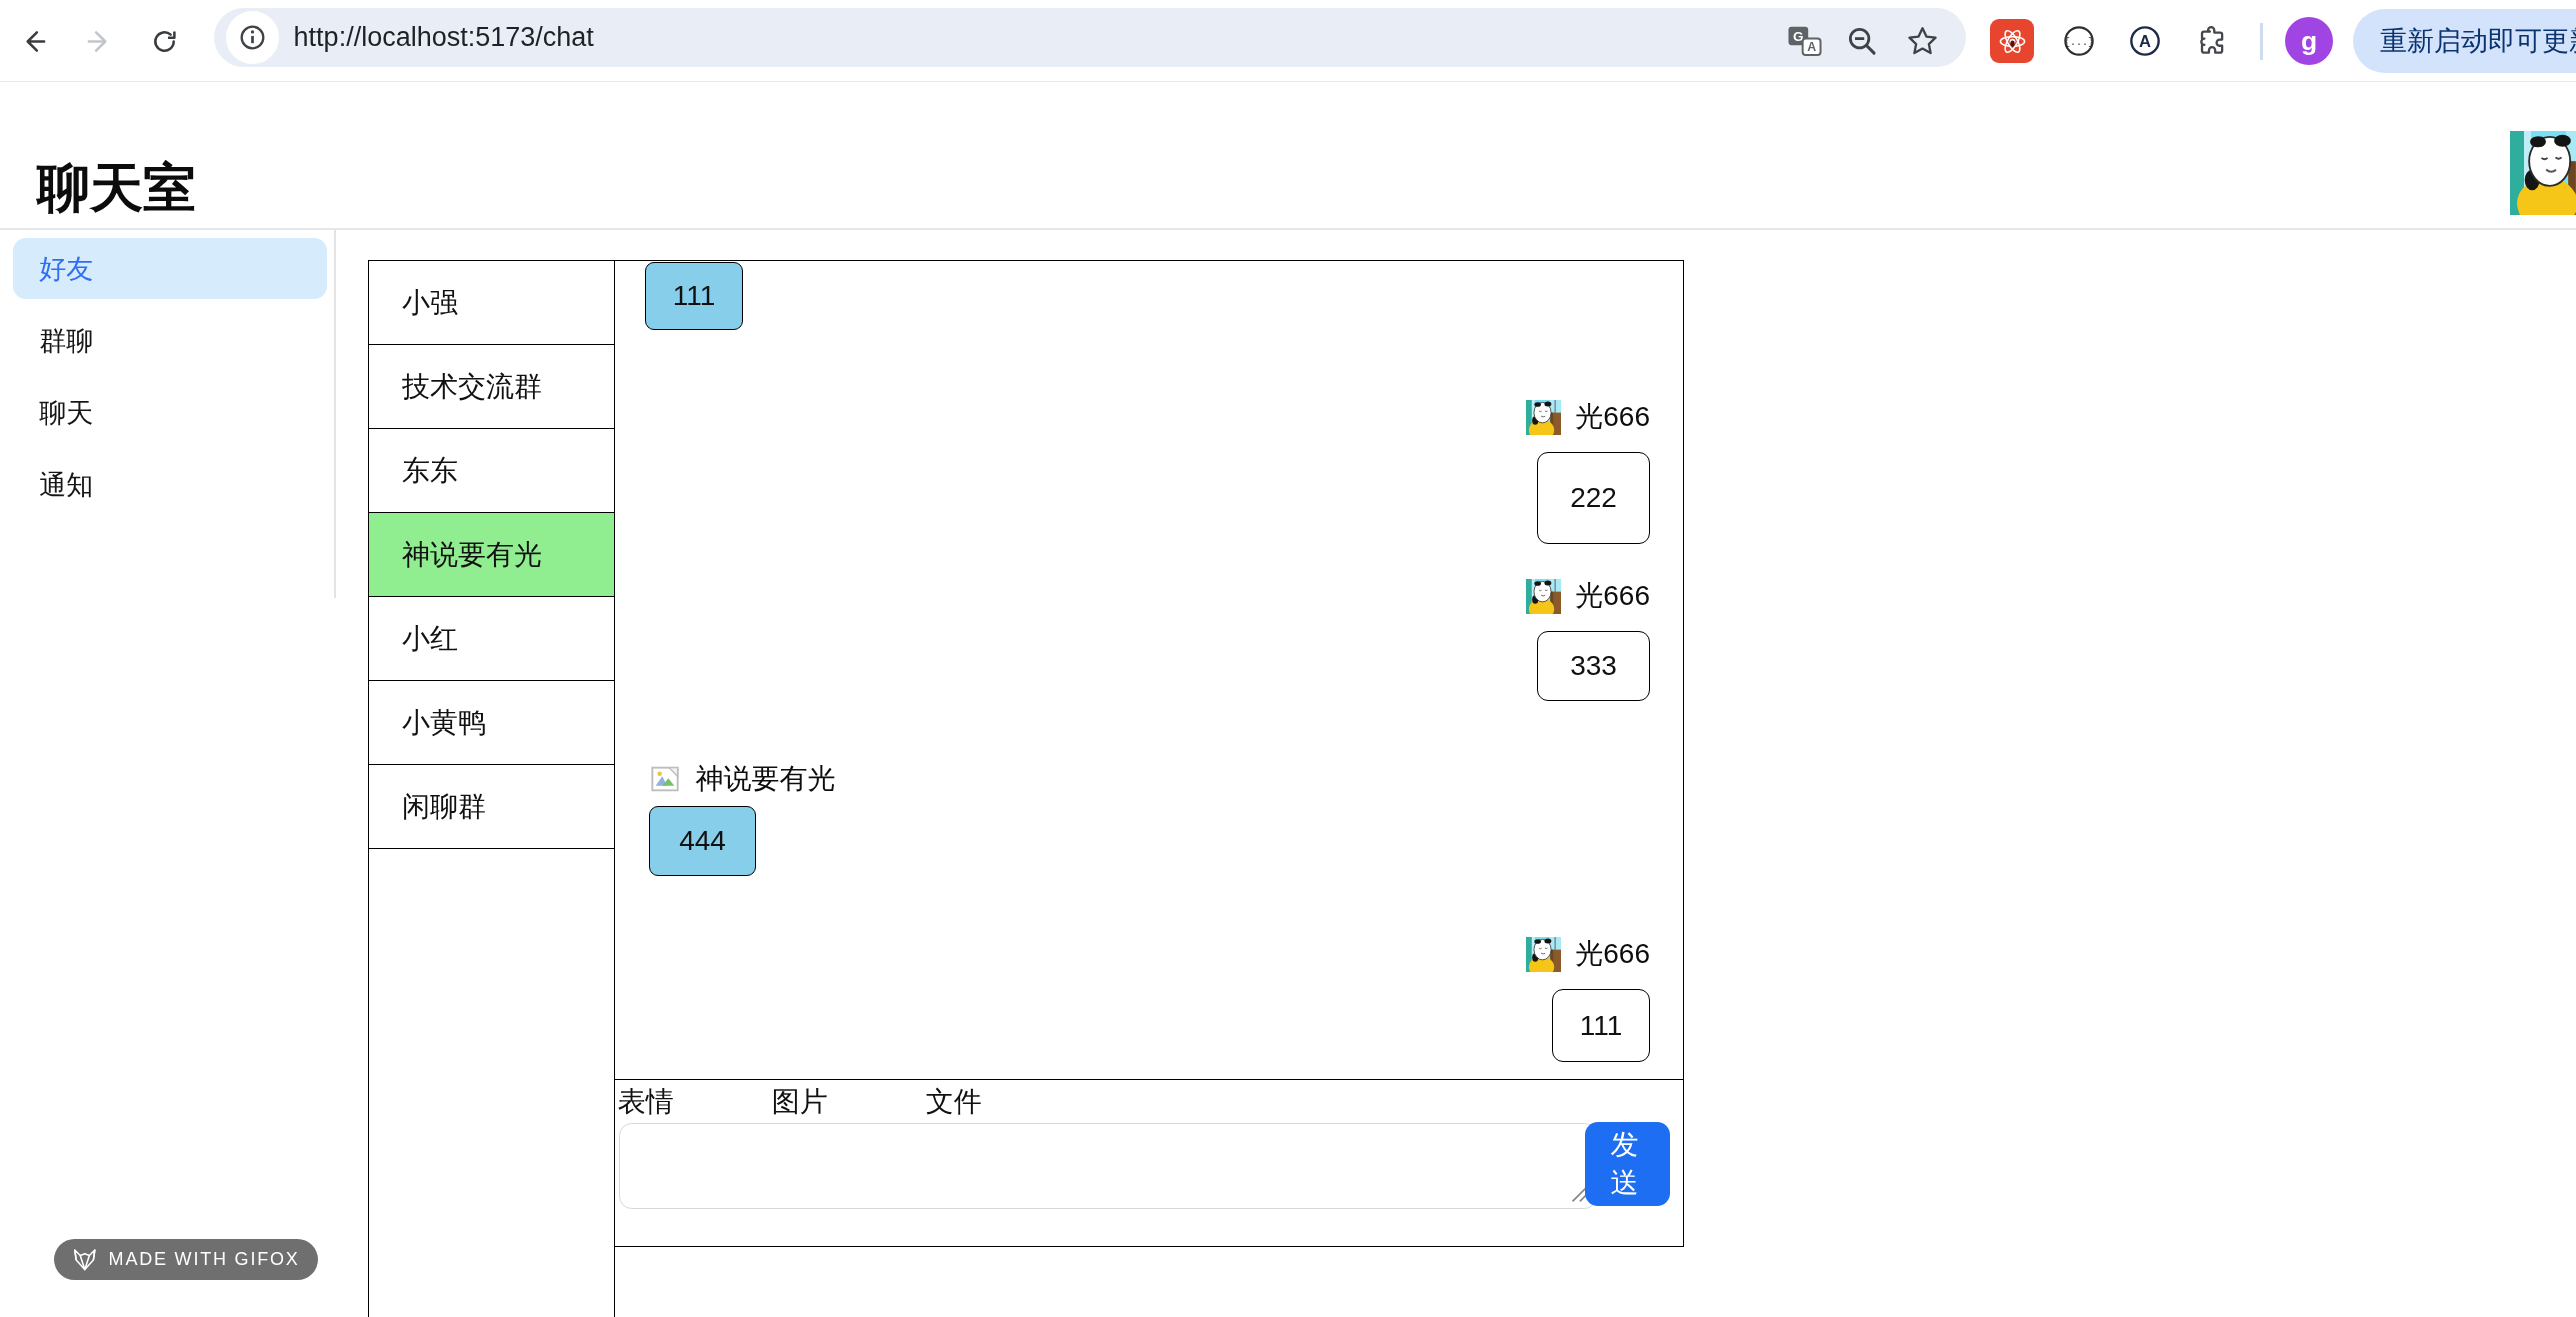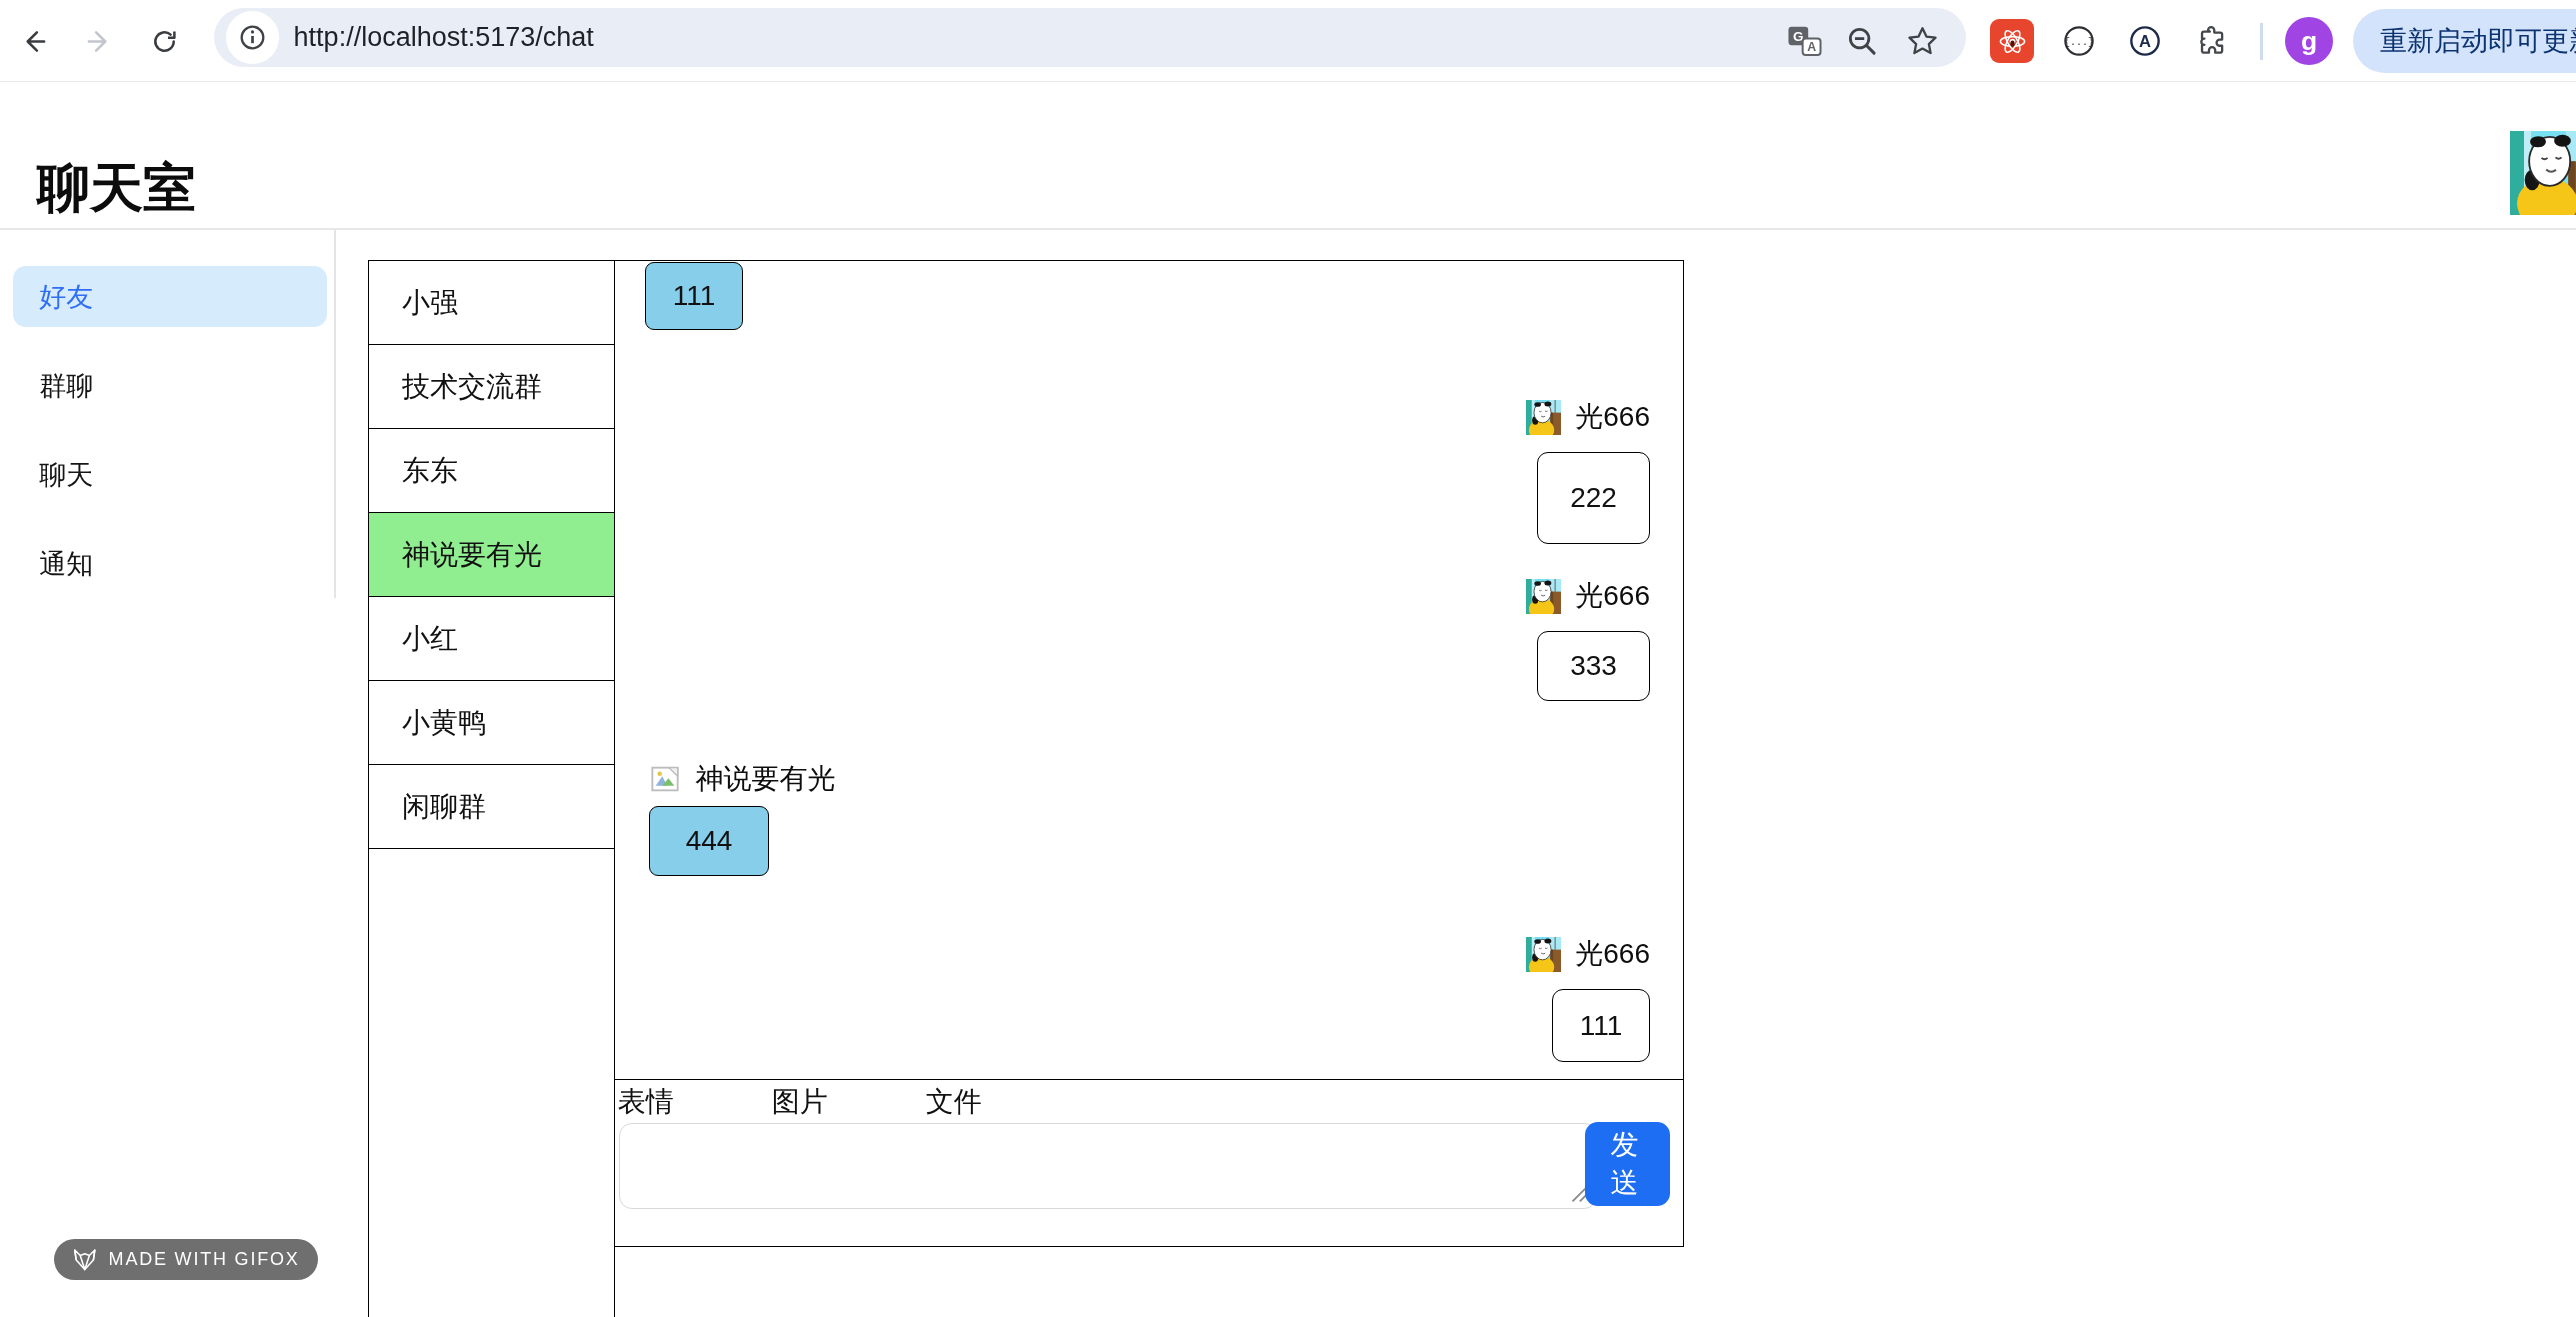--- a/index.html
+++ b/index.html
@@ -40,21 +40,21 @@
                  font-size:27px; color:#0a3370; white-space:nowrap; }
 
   
   .page-title { position:absolute; left:37px; top:117px; font-size:53px; font-weight:bold; color:#0c0c0c; }
   .page-avatar { position:absolute; left:2510px; top:131px; width:84px; height:84px; overflow:hidden; }
   .header-divider { position:absolute; left:0; top:228px; width:2576px; height:1.8px; background:#e7e7e7; }
 
   
   .sidebar { position:absolute; left:12.8px; top:238px; width:314px; }
   .side-item { height:61px; margin-bottom:11px; display:flex; align-items:center;
-               padding-left:26.5px; font-size:27px; color:#161616; border-radius:12.8px;margin-top:28px; }
+               padding-left:26.5px; font-size:27px; color:#161616; border-radius:12.8px; }
   .side-item.active { background:#d6ecfc; color:#2f6ef5; }
   .side-divider { position:absolute; left:334px; top:230px; width:1.8px; height:368px; background:#e4e4e4; }
 
   
   .contacts { position:absolute; left:368px; top:260px; width:247px; height:1102px;
               border:1.8px solid #000; background:#fff; }
   .contact { height:84px; border-bottom:1.8px solid #000; display:flex; align-items:center;
              padding-left:33px; font-size:28px; background:#fff; }
   .contact.active { background:#90ee90; }
 
@@ -71,21 +71,21 @@
   .avatar-sm { width:35px; height:35px; flex:0 0 auto; }
   .broken-img { width:32px; height:32px; flex:0 0 auto; }
 
   .bubble { border:1.8px solid #000; display:flex; align-items:center; justify-content:center;
             font-size:28px; margin-top:8.2px; }
   .bubble.sent { background:#87ceeb; border-radius:9px; }
   .bubble.recv { background:#fff; border-radius:11px; }
   .m1 { left:30px; top:0.9px; }   .m1 .bubble { margin-top:0; width:98px; height:68px; }
   .m2 { right:33px; top:137px; } .m2 .bubble { width:113px; height:92px; }
   .m3 { right:33px; top:316px; } .m3 .bubble { width:113px; height:70px; }
-  .m4 { left:34px;  top:499px; } .m4 .bubble { width:120px; height:70px;text-align:center; }
+  .m4 { left:34px;  top:499px; } .m4 .bubble { width:107px; height:70px;text-align:center; }
   .m5 { right:33px; top:674px; } .m5 .bubble { width:98px; height:73px; }
 
   .chat-toolbar { height:44px; border-top:1.8px solid #000; display:flex; align-items:center;
                   padding-left:2.7px; font-size:28px;font-family:Liberation Mono, monospace; }
   .tool-label { margin-right:98px; white-space:nowrap; }
 
   .composer { flex:1; position:relative; }
   .msg-input { position:absolute; left:3.7px; top:0; width:978px; height:86px;
                border:1.8px solid #d8d8d8; border-radius:12.8px; resize:none; outline:none;
                font-family:"Liberation Sans", sans-serif; font-size:27px; padding:11px 18px; background:#fff; }

